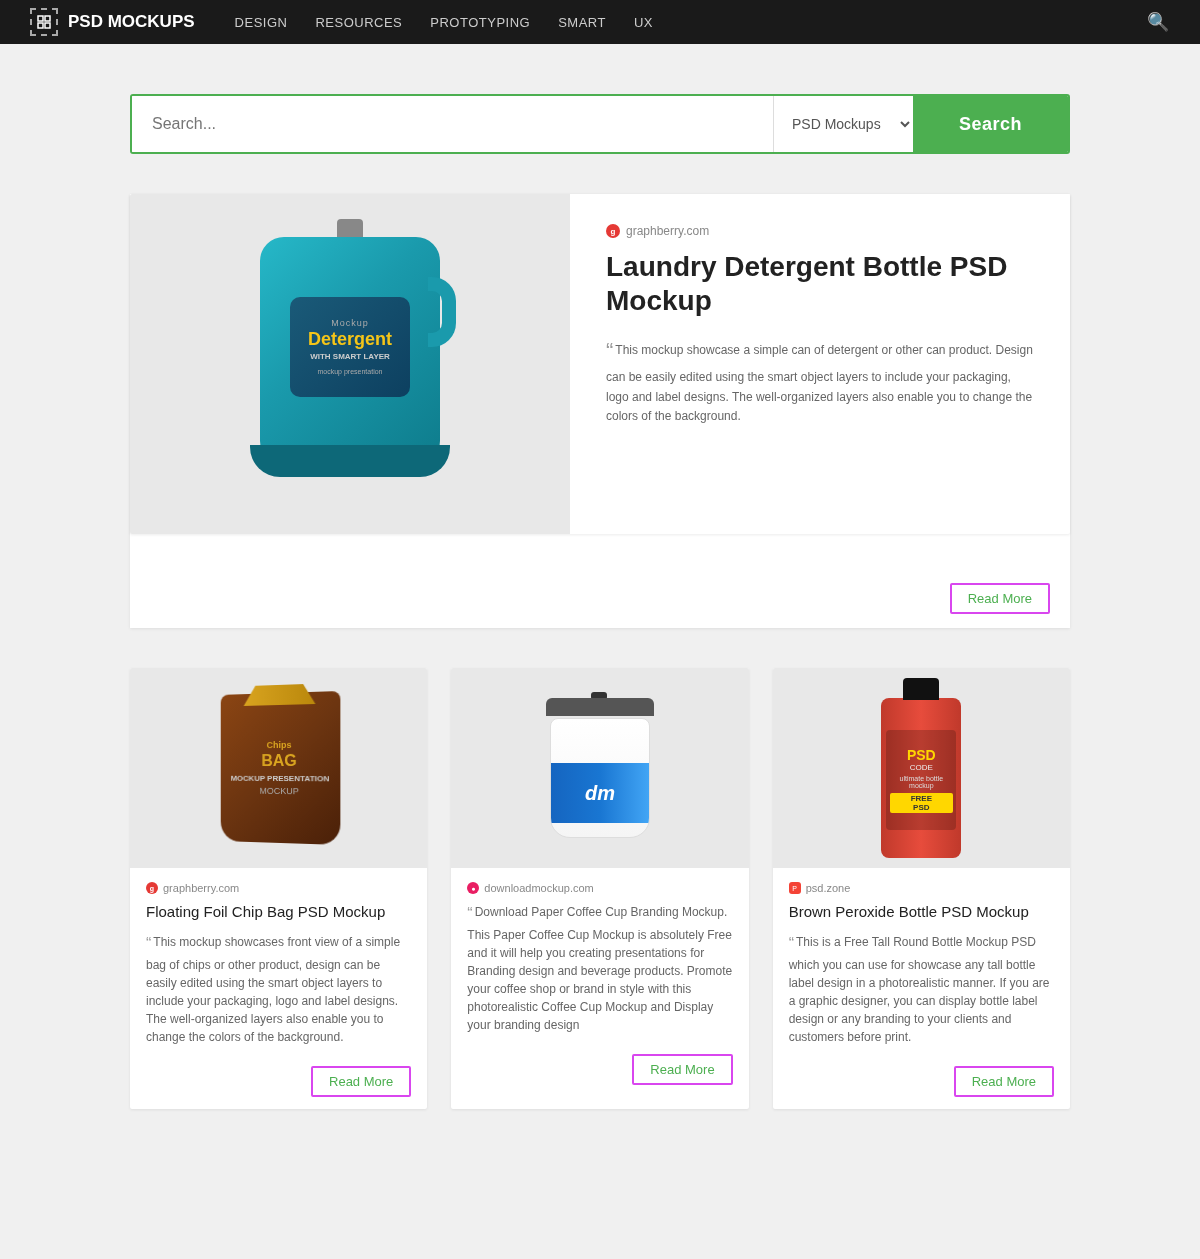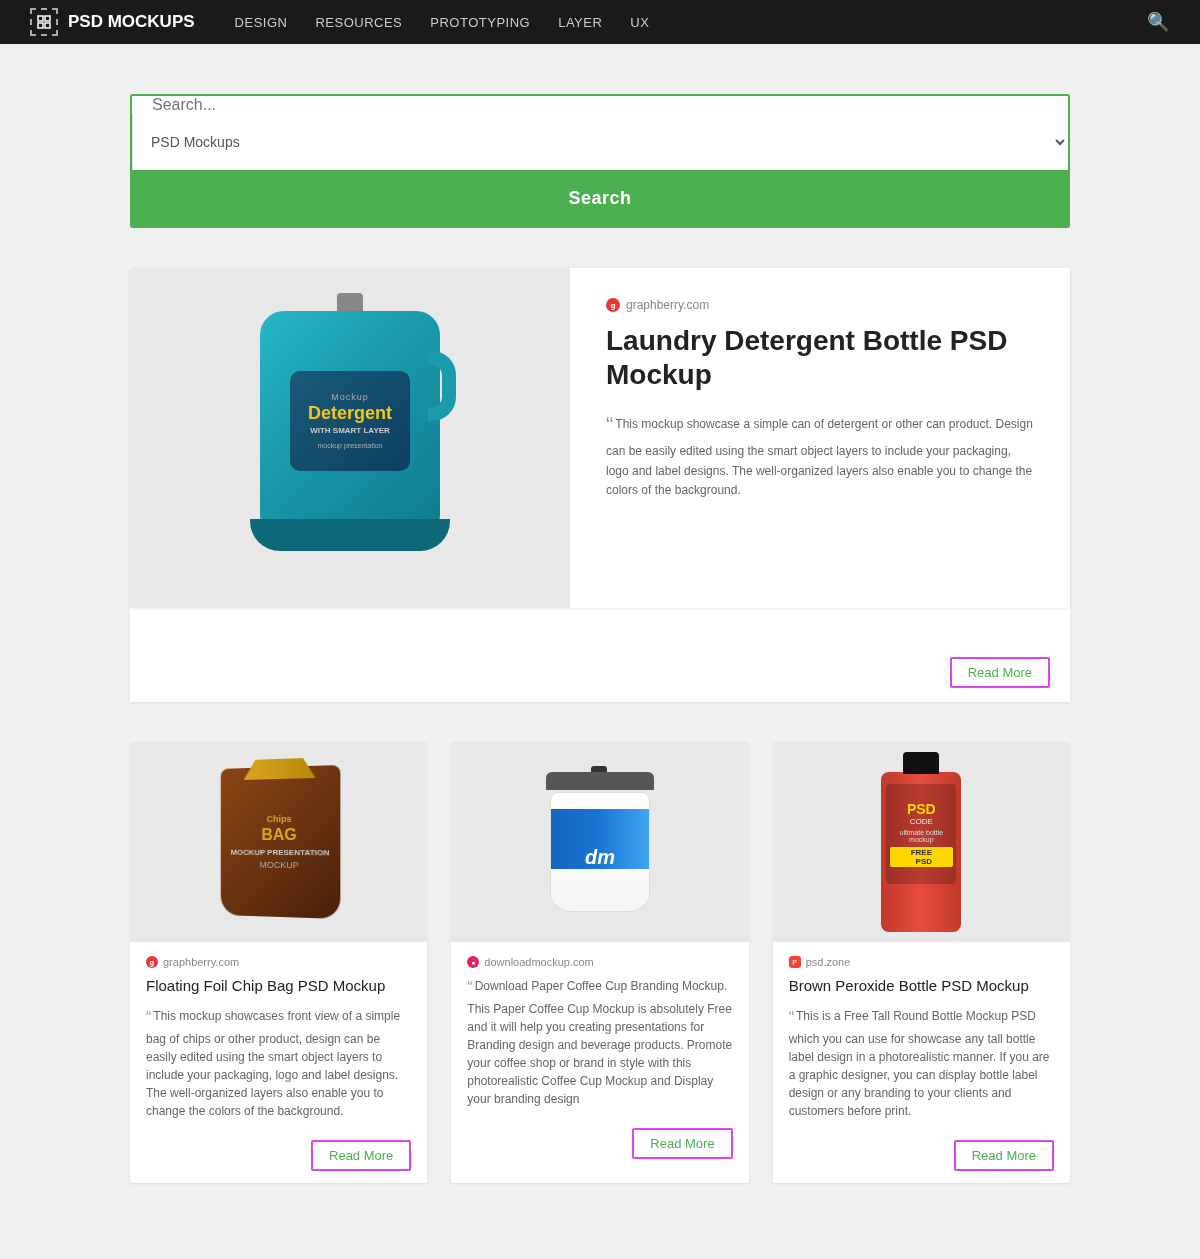--- a/index.html
+++ b/index.html
@@ -56,21 +56,20 @@
     }
 
     
     .search-bar-wrapper {
       display: flex;
       border: 2px solid #4caf50;
       border-radius: 3px;
       overflow: hidden;
       margin-bottom: 40px;
       background: #fff;
-      flex-direction: column;
     }
     .search-input {
       flex: 1;
       border: none;
       outline: none;
       padding: 0 20px;
       font-size: 16px;
       color: #999;
       height: 56px;
     }
@@ -292,23 +291,23 @@
       overflow: hidden;
       display: flex;
       align-items: center;
       justify-content: center;
     }
     .cup-sleeve {
       width: 100%;
       height: 60px;
       background: linear-gradient(to right, #1565c0, #1976d2, #42a5f5);
       position: absolute;
-      top: 16px;
-      display: flex;
-      align-items: flex-end;
+      top: 44px;
+      display: flex;
+      align-items: center;
       justify-content: center;
       color: #fff;
       font-size: 20px;
       font-weight: bold;
     }
     .cup-lid {
       width: 108px;
       height: 18px;
       background: #555;
       border-radius: 6px 6px 0 0;
@@ -343,41 +342,40 @@
       background: #111;
       border-radius: 4px 4px 0 0;
       position: absolute;
       top: -20px;
       border-bottom: none;
     }
     .peroxide-label {
       width: 70px;
       height: 100px;
       background: rgba(0,0,0,0.2);
-      margin-top: 12px;
+      margin-top: 32px;
       border-radius: 4px;
       display: flex;
       flex-direction: column;
       align-items: center;
       justify-content: center;
       color: #fff;
       font-size: 9px;
       text-align: center;
       padding: 4px;
     }
     .peroxide-label .psd-text { font-size: 14px; font-weight: bold; color: #FFD700; }
     .peroxide-label .free-badge {
       background: #FFD700;
       color: #333;
       padding: 1px 21px;
       border-radius: 2px;
       font-size: 8px;
       font-weight: bold;
       margin-top: 4px;
-      text-align: right;
     }
 
     .pink-source-icon {
       width: 12px; height: 12px;
       background: #e91e63;
       border-radius: 50%;
       display: inline-flex;
       align-items: center;
       justify-content: center;
       color: #fff;
@@ -406,21 +404,21 @@
         <rect x="1" y="8" width="5" height="5" stroke="#fff" stroke-width="1.5" fill="none"></rect>
         <rect x="8" y="8" width="5" height="5" stroke="#fff" stroke-width="1.5" fill="none"></rect>
       </svg>
     </div>
     <span>PSD MOCKUPS</span>
   </a>
   <div class="nav-links">
     <a href="#">DESIGN</a>
     <a href="#">RESOURCES</a>
     <a href="#">PROTOTYPING</a>
-    <a href="#">LAYER</a>
+    <a href="#">SMART</a>
     <a href="#">UX</a>
   </div>
   <span class="nav-search-icon">🔍</span>
 </nav>
 
 <div class="main-content">
 
   <div class="search-bar-wrapper">
     <input type="text" class="search-input" placeholder="Search..." style="">
     <select class="search-dropdown">

